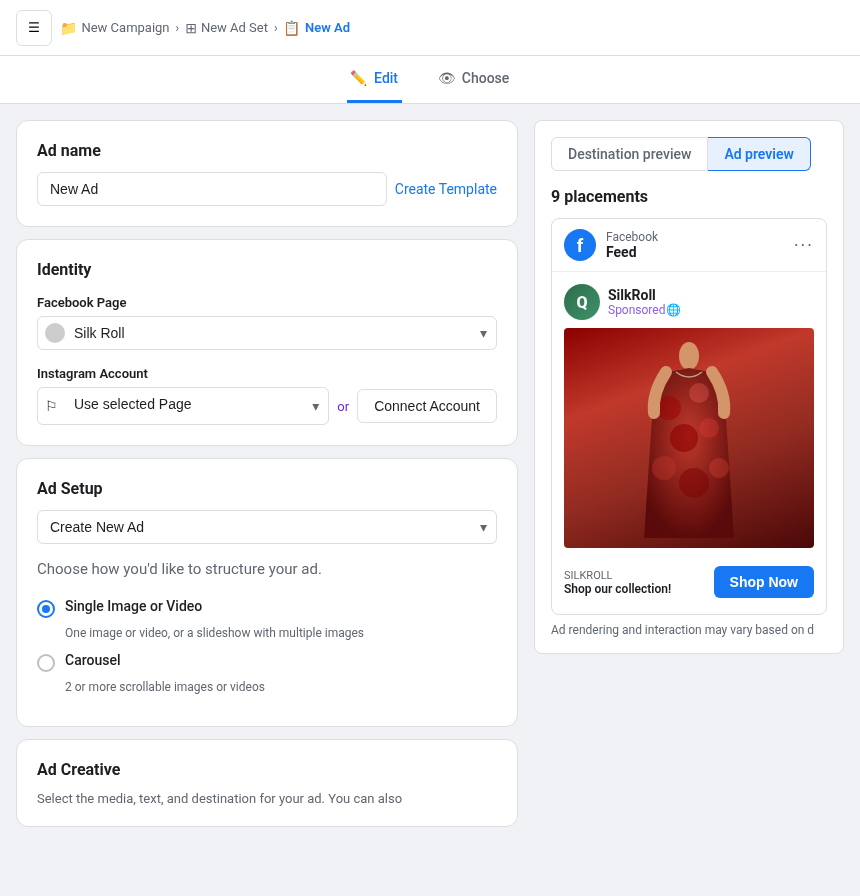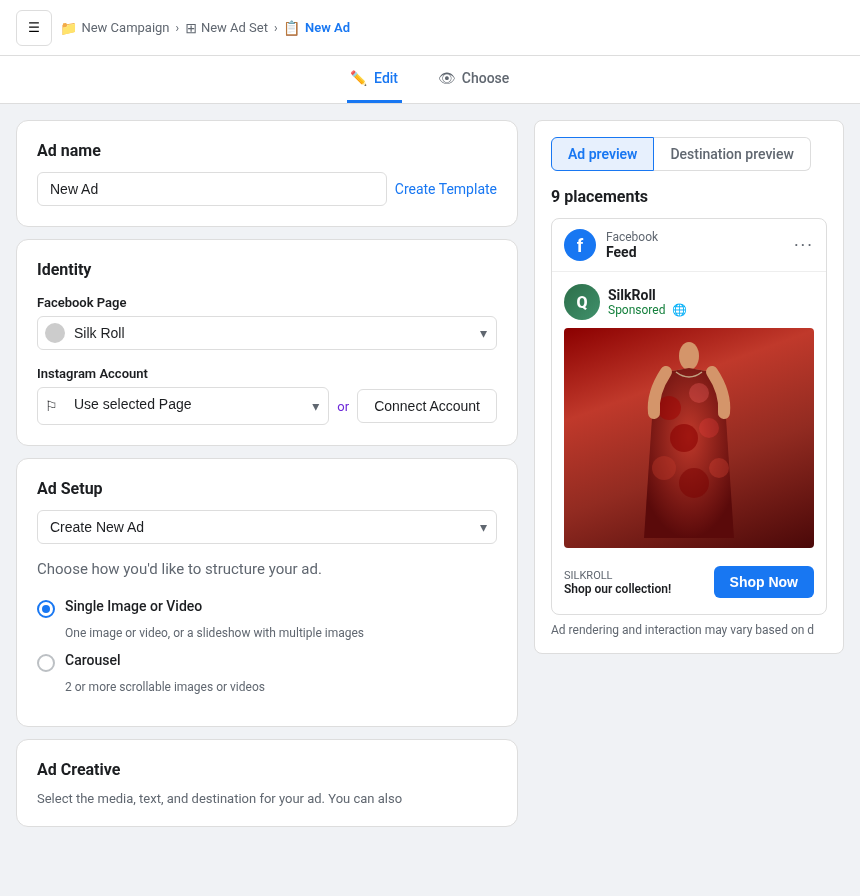--- a/index.html
+++ b/index.html
@@ -367,21 +367,21 @@
     }
     .brand-avatar-inner {
       width: 100%; height: 100%;
       display: flex; align-items: center; justify-content: center;
       font-size: 16px;
       font-weight: 800;
       color: #fff;
     }
     .brand-info { display: flex; flex-direction: column; }
     .brand-name { font-size: 14px; font-weight: 700; color: #1c1e21; }
-    .brand-sponsored { font-size: 12px; color: #15803d; display: flex; align-items: center; gap: 7px; }
+    .brand-sponsored { font-size: 12px; color: #8b5cf6; display: flex; align-items: center; gap: 1px; }
 
     .ad-image {
       width: 100%;
       height: 220px;
       background: linear-gradient(160deg, #8b0000 0%, #c0392b 30%, #922b21 60%, #4a0808 100%);
       border-radius: 4px;
       margin-bottom: 10px;
       display: flex; align-items: center; justify-content: center;
       position: relative;
       overflow: hidden;
@@ -523,22 +523,22 @@
       <div class="ad-creative-subtitle">Select the media, text, and destination for your ad. You can also</div>
     </div>
 
   </div>
 
   <div class="right-panel">
 
     <div class="preview-card">
 
       <div class="preview-tabs">
+        <div class="preview-tab">Destination preview</div>
         <div class="preview-tab active">Ad preview</div>
-        <div class="preview-tab">Destination preview</div>
       </div>
 
       <div class="placements-count">9 placements</div>
 
       <div class="placement-card">
         <div class="placement-header">
           <div class="fb-icon">f</div>
           <div>
             <div class="placement-platform">Facebook</div>
             <div class="placement-type">Feed</div>

